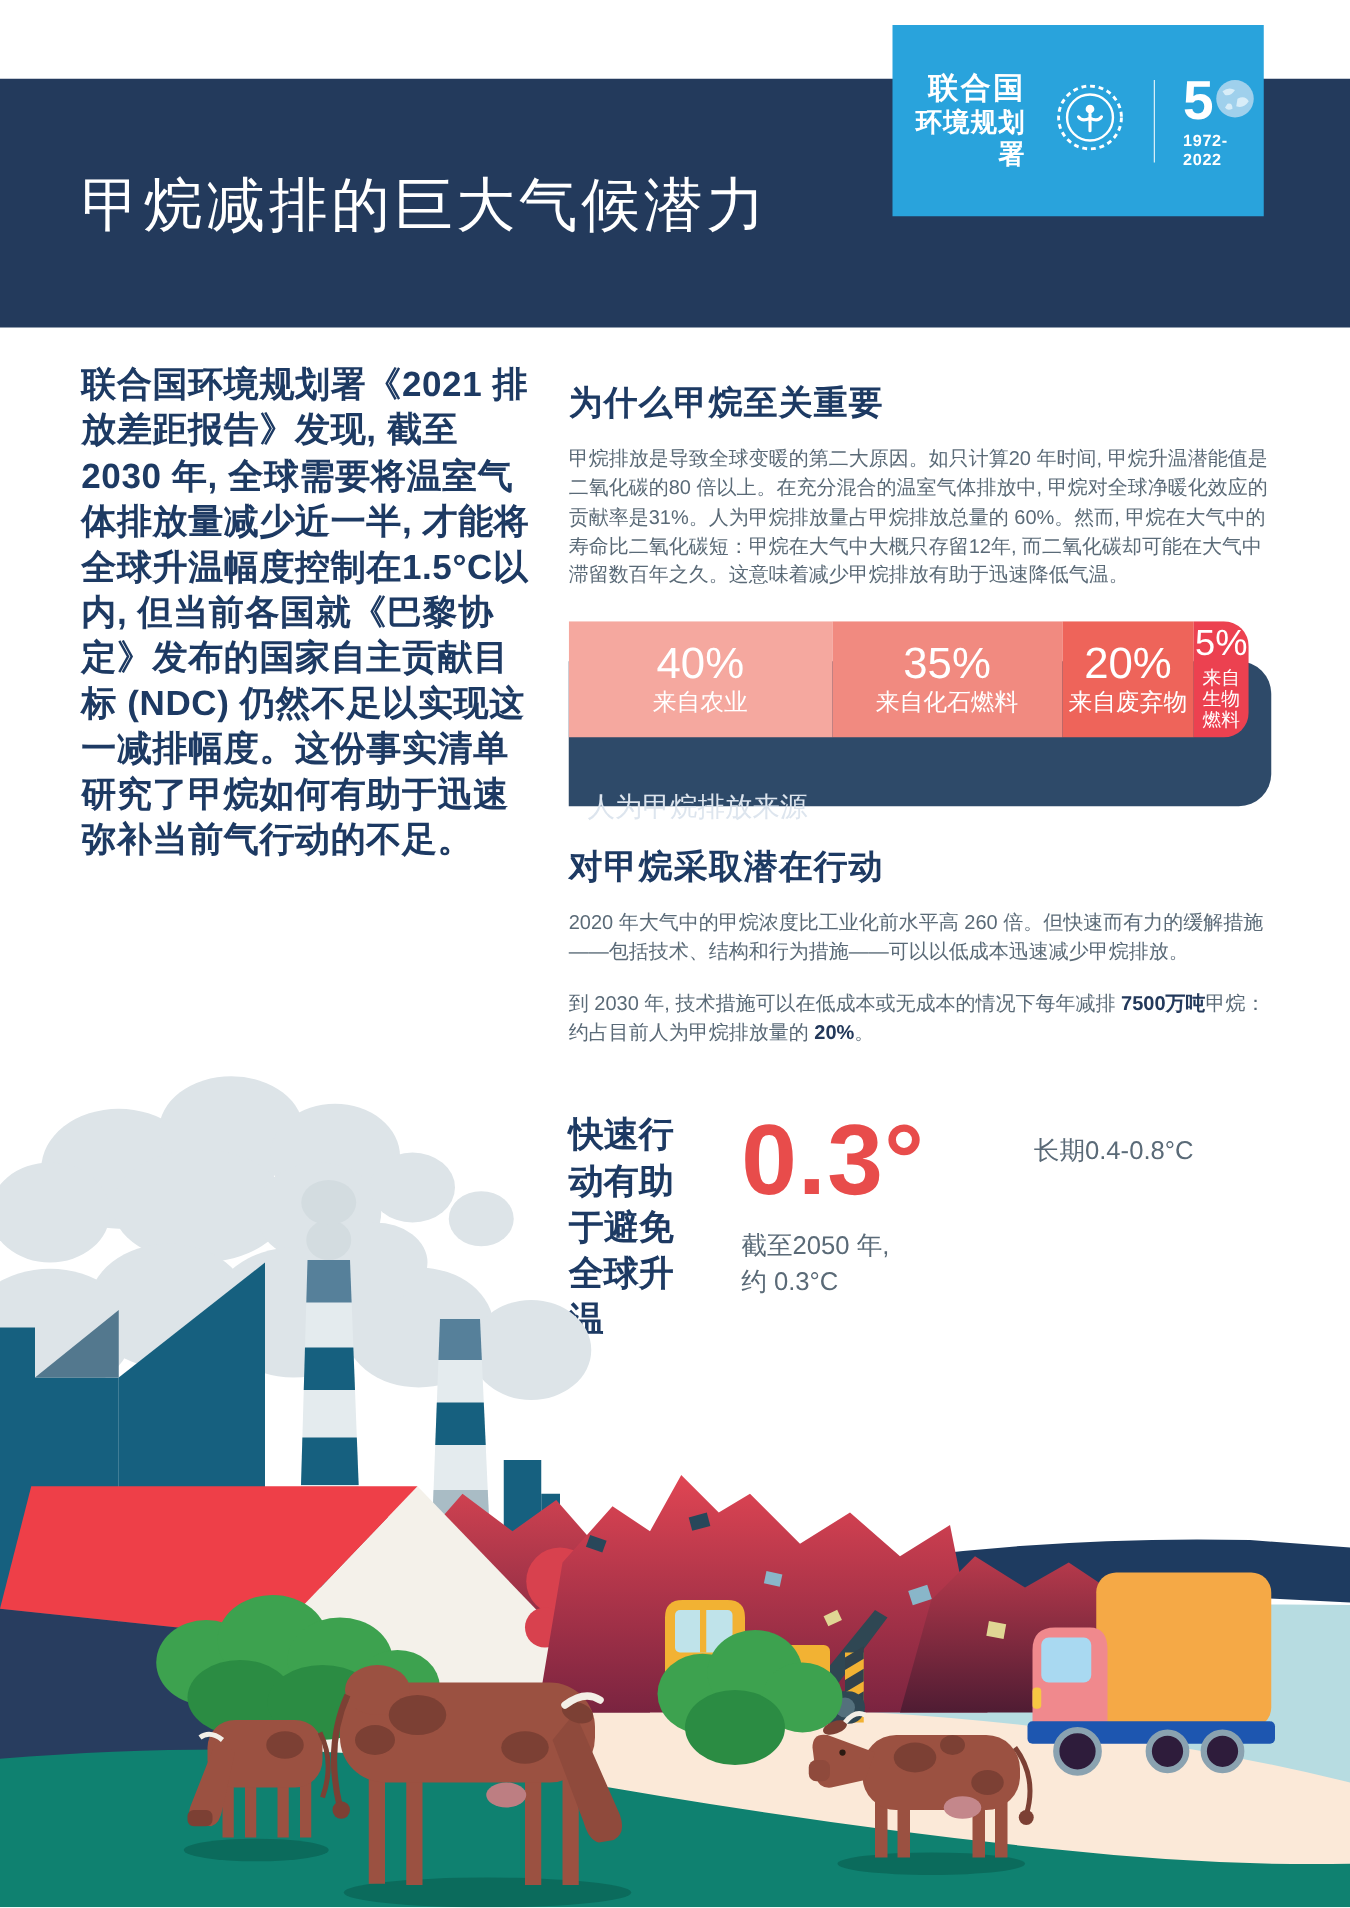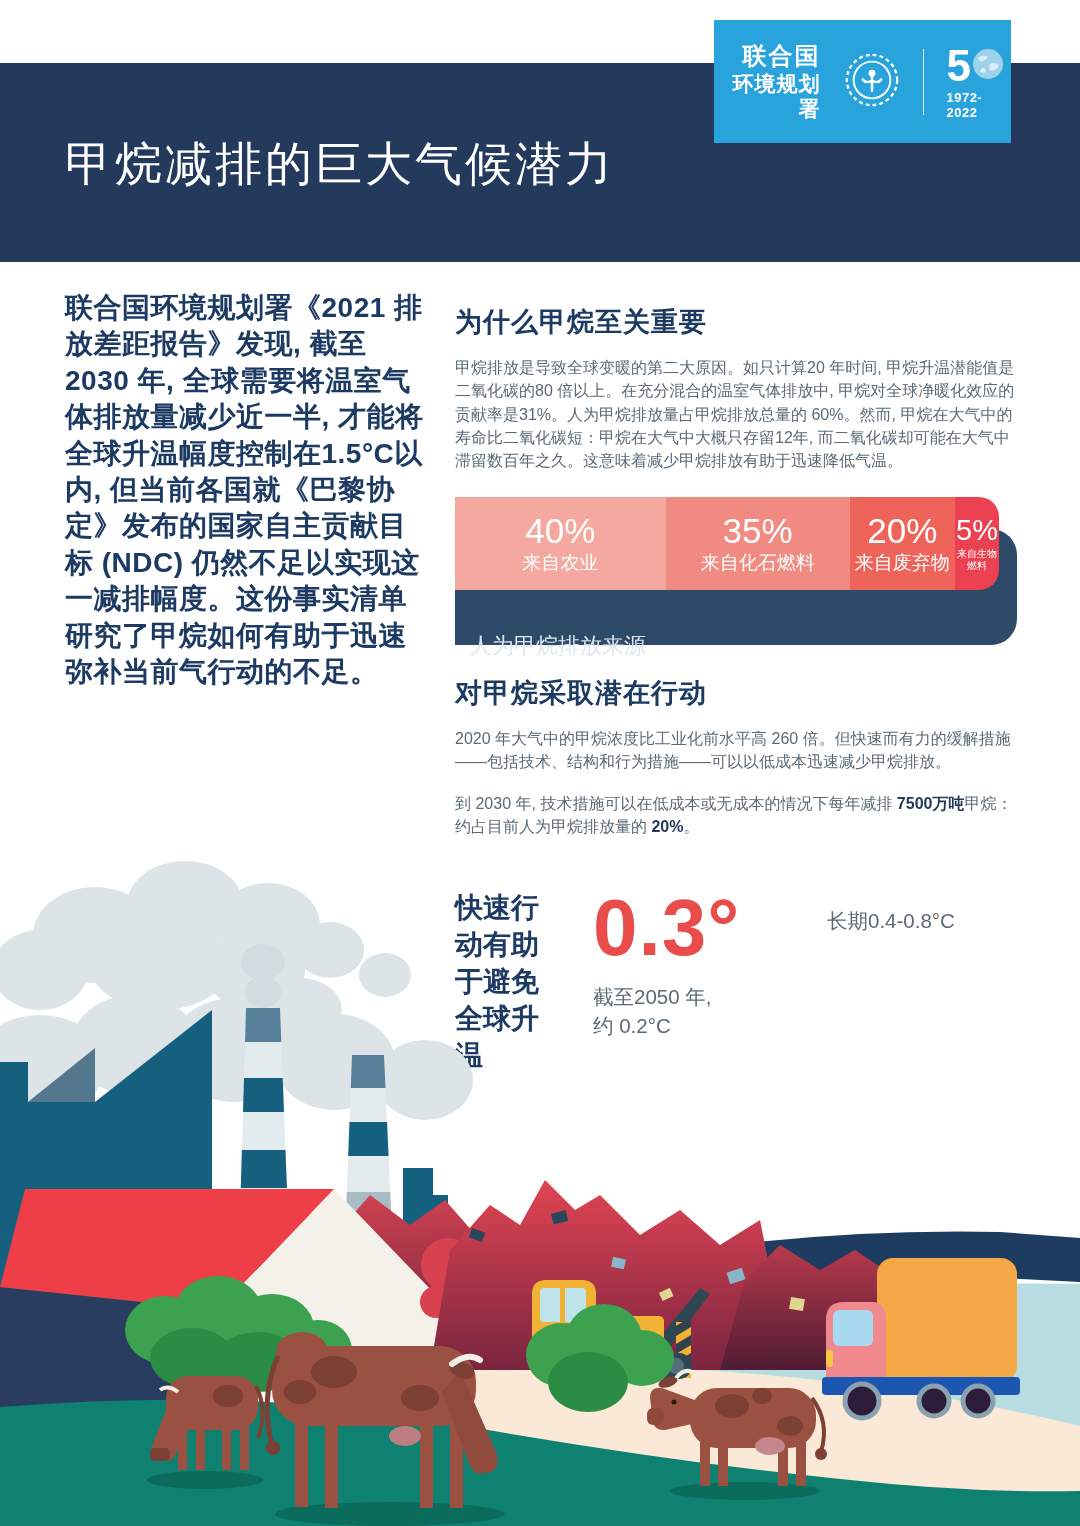--- a/index.html
+++ b/index.html
@@ -5,21 +5,21 @@
   html,body{margin:0;padding:0;background:#fff;}
   .page{position:relative;width:1080px;height:1526px;background:#fff;overflow:hidden;
         font-family:"Liberation Sans","DejaVu Sans",sans-serif;}
 
   
   .header{position:absolute;left:0;top:63px;width:1080px;height:199px;background:#233a5c;}
   .header-title{position:absolute;left:65px;top:70px;font-size:47px;font-weight:normal;
                 color:#ffffff;letter-spacing:3px;}
 
   
-  .unep-badge{position:absolute;left:714px;top:20px;width:297px;height:123px;background:#29a3dc;
+  .unep-badge{position:absolute;left:714px;top:20px;width:297px;height:153px;background:#29a3dc;
               display:flex;align-items:center;justify-content:center;gap:22px;z-index:5;}
   .badge-org{text-align:right;color:#fff;font-weight:bold;line-height:1.2;}
   .badge-org .l1{font-size:24px;letter-spacing:2px;}
   .badge-org .l2{font-size:21px;letter-spacing:1px;}
   .badge-divider{width:2px;height:66px;background:rgba(255,255,255,.8);}
   .badge-50{color:#fff;}
   .badge-50 .num-row{display:flex;align-items:center;line-height:1;}
   .badge-50 .five{font-size:44px;font-weight:bold;}
   .badge-50 .years{font-size:13px;font-weight:bold;margin-top:2px;letter-spacing:.5px;}
 
@@ -36,21 +36,21 @@
   .chart{position:relative;width:562px;height:148px;margin:24px 0 30px 0;}
   .chart-panel{position:absolute;left:0;top:32px;width:562px;height:116px;background:#2e4a69;
                border-radius:0 26px 26px 0;}
   .chart-bar{position:absolute;left:0;top:0;width:544px;height:93px;display:flex;
              border-radius:0 20px 20px 0;overflow:hidden;}
   .seg{display:flex;flex-direction:column;align-items:center;justify-content:center;
        color:#fff;font-weight:normal;}
   .seg .v{font-size:35px;line-height:1.02;}
   .seg .l{font-size:19px;line-height:1.15;margin-top:3px;text-align:center;}
   .seg-4 .v{font-size:29px;}
-  .seg-4 .l{font-size:10px;width:44px;}
+  .seg-4 .l{font-size:15px;width:44px;}
   .chart-label{position:absolute;left:15px;top:102px;color:#dde5ee;font-size:22px;}
 
   
   .p-gap{margin-top:18px;}
   .b-navy{font-weight:bold;color:#23395b;}
 
   
   .rapid{display:flex;margin-top:52px;gap:44px;align-items:flex-start;}
   .rapid-label{width:150px;font-size:28px;font-weight:bold;color:#1d3a63;line-height:1.32;}
   .stat{min-width:190px;}
@@ -129,21 +129,21 @@
 
     <div class="section-h">对甲烷采取潜在行动</div>
     <p class="body-p">2020 年大气中的甲烷浓度比工业化前水平高 260 倍。但快速而有力的缓解措施——包括技术、结构和行为措施——可以以低成本迅速减少甲烷排放。</p>
     <p class="body-p p-gap"><span>到 2030 年, 技术措施可以在低成本或无成本的情况下每年减排 </span><span class="b-navy">7500万吨</span><span>甲烷：约占目前人为甲烷排放量的 </span><span class="b-navy">20%</span><span>。</span></p>
 
     <div class="rapid">
       <div class="rapid-label">快速行动有助于避免全球升温</div>
       <div class="stat">
         <div class="value">0.3°</div>
         <div class="caption">截至2050 年,
-约 0.2°C</div>
+约 0.3°C</div>
       </div>
       <div class="stat">
         <div class="caption">长期0.4-0.8°C</div>
       </div>
     </div>
   </div>
 
   <svg class="illustration" viewBox="0 0 1080 676" aria-hidden="true">
     <defs>
       <linearGradient id="gA" x1="0" y1="0" x2="0" y2="1">

